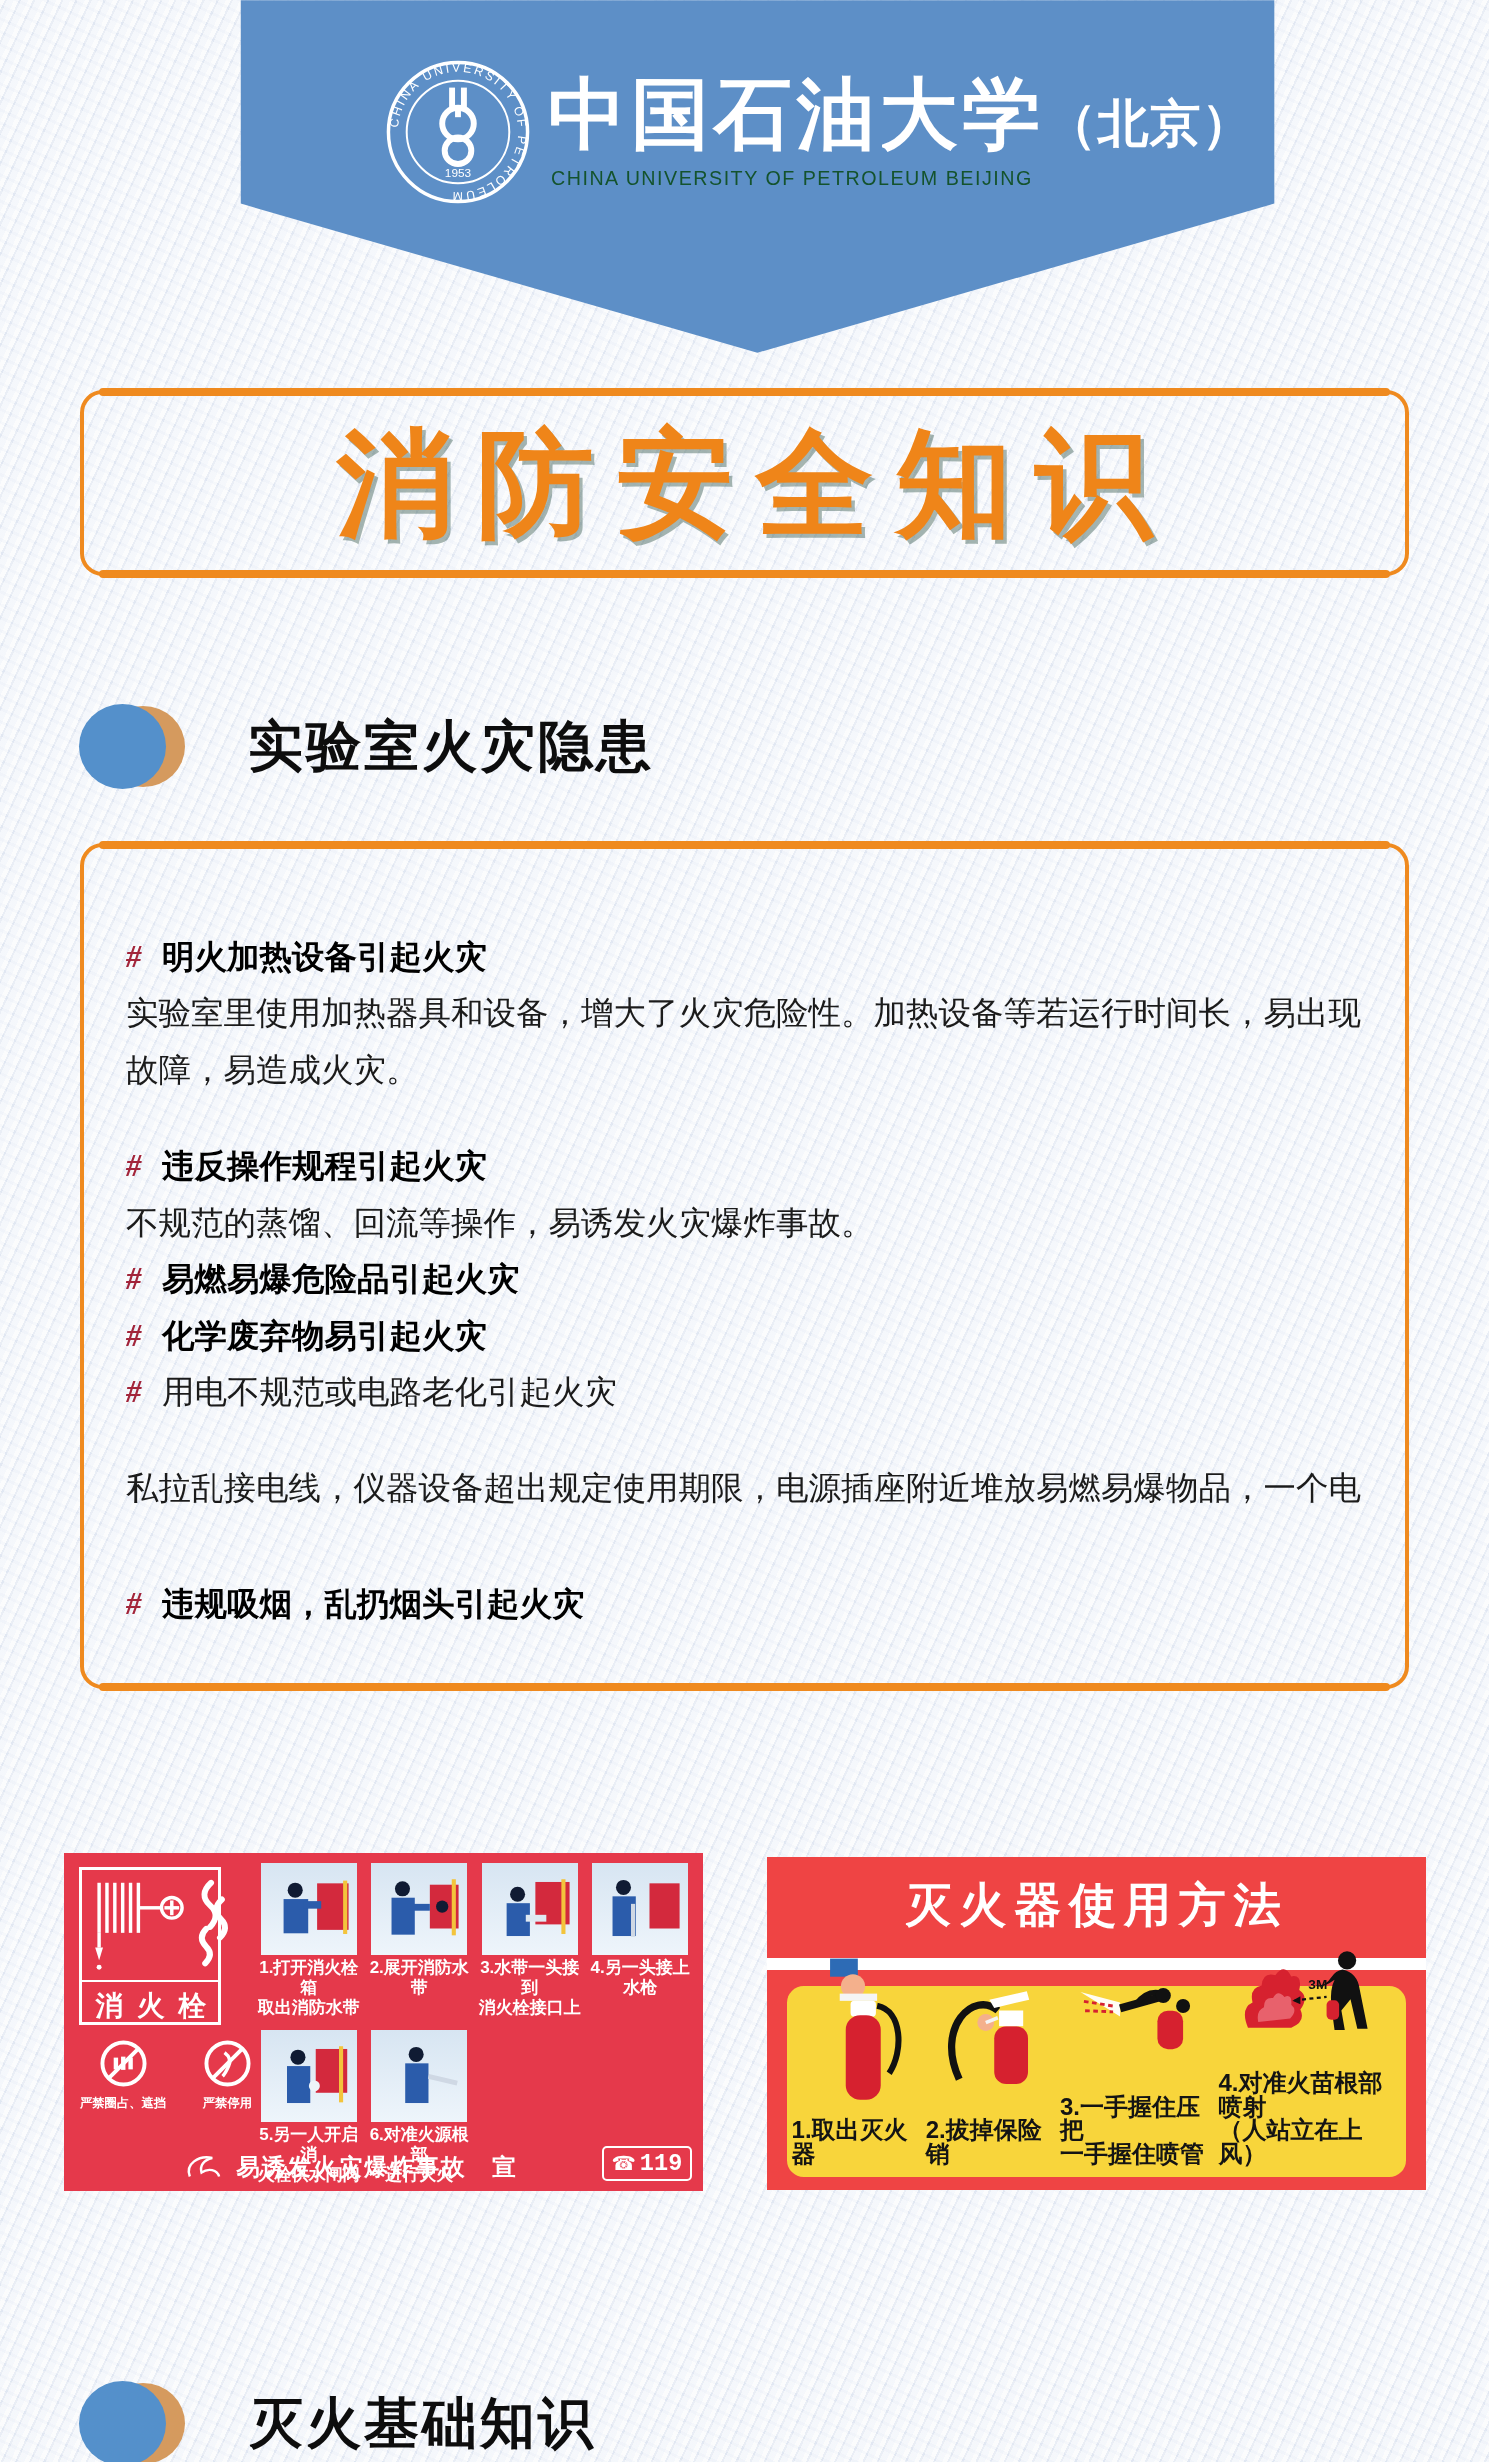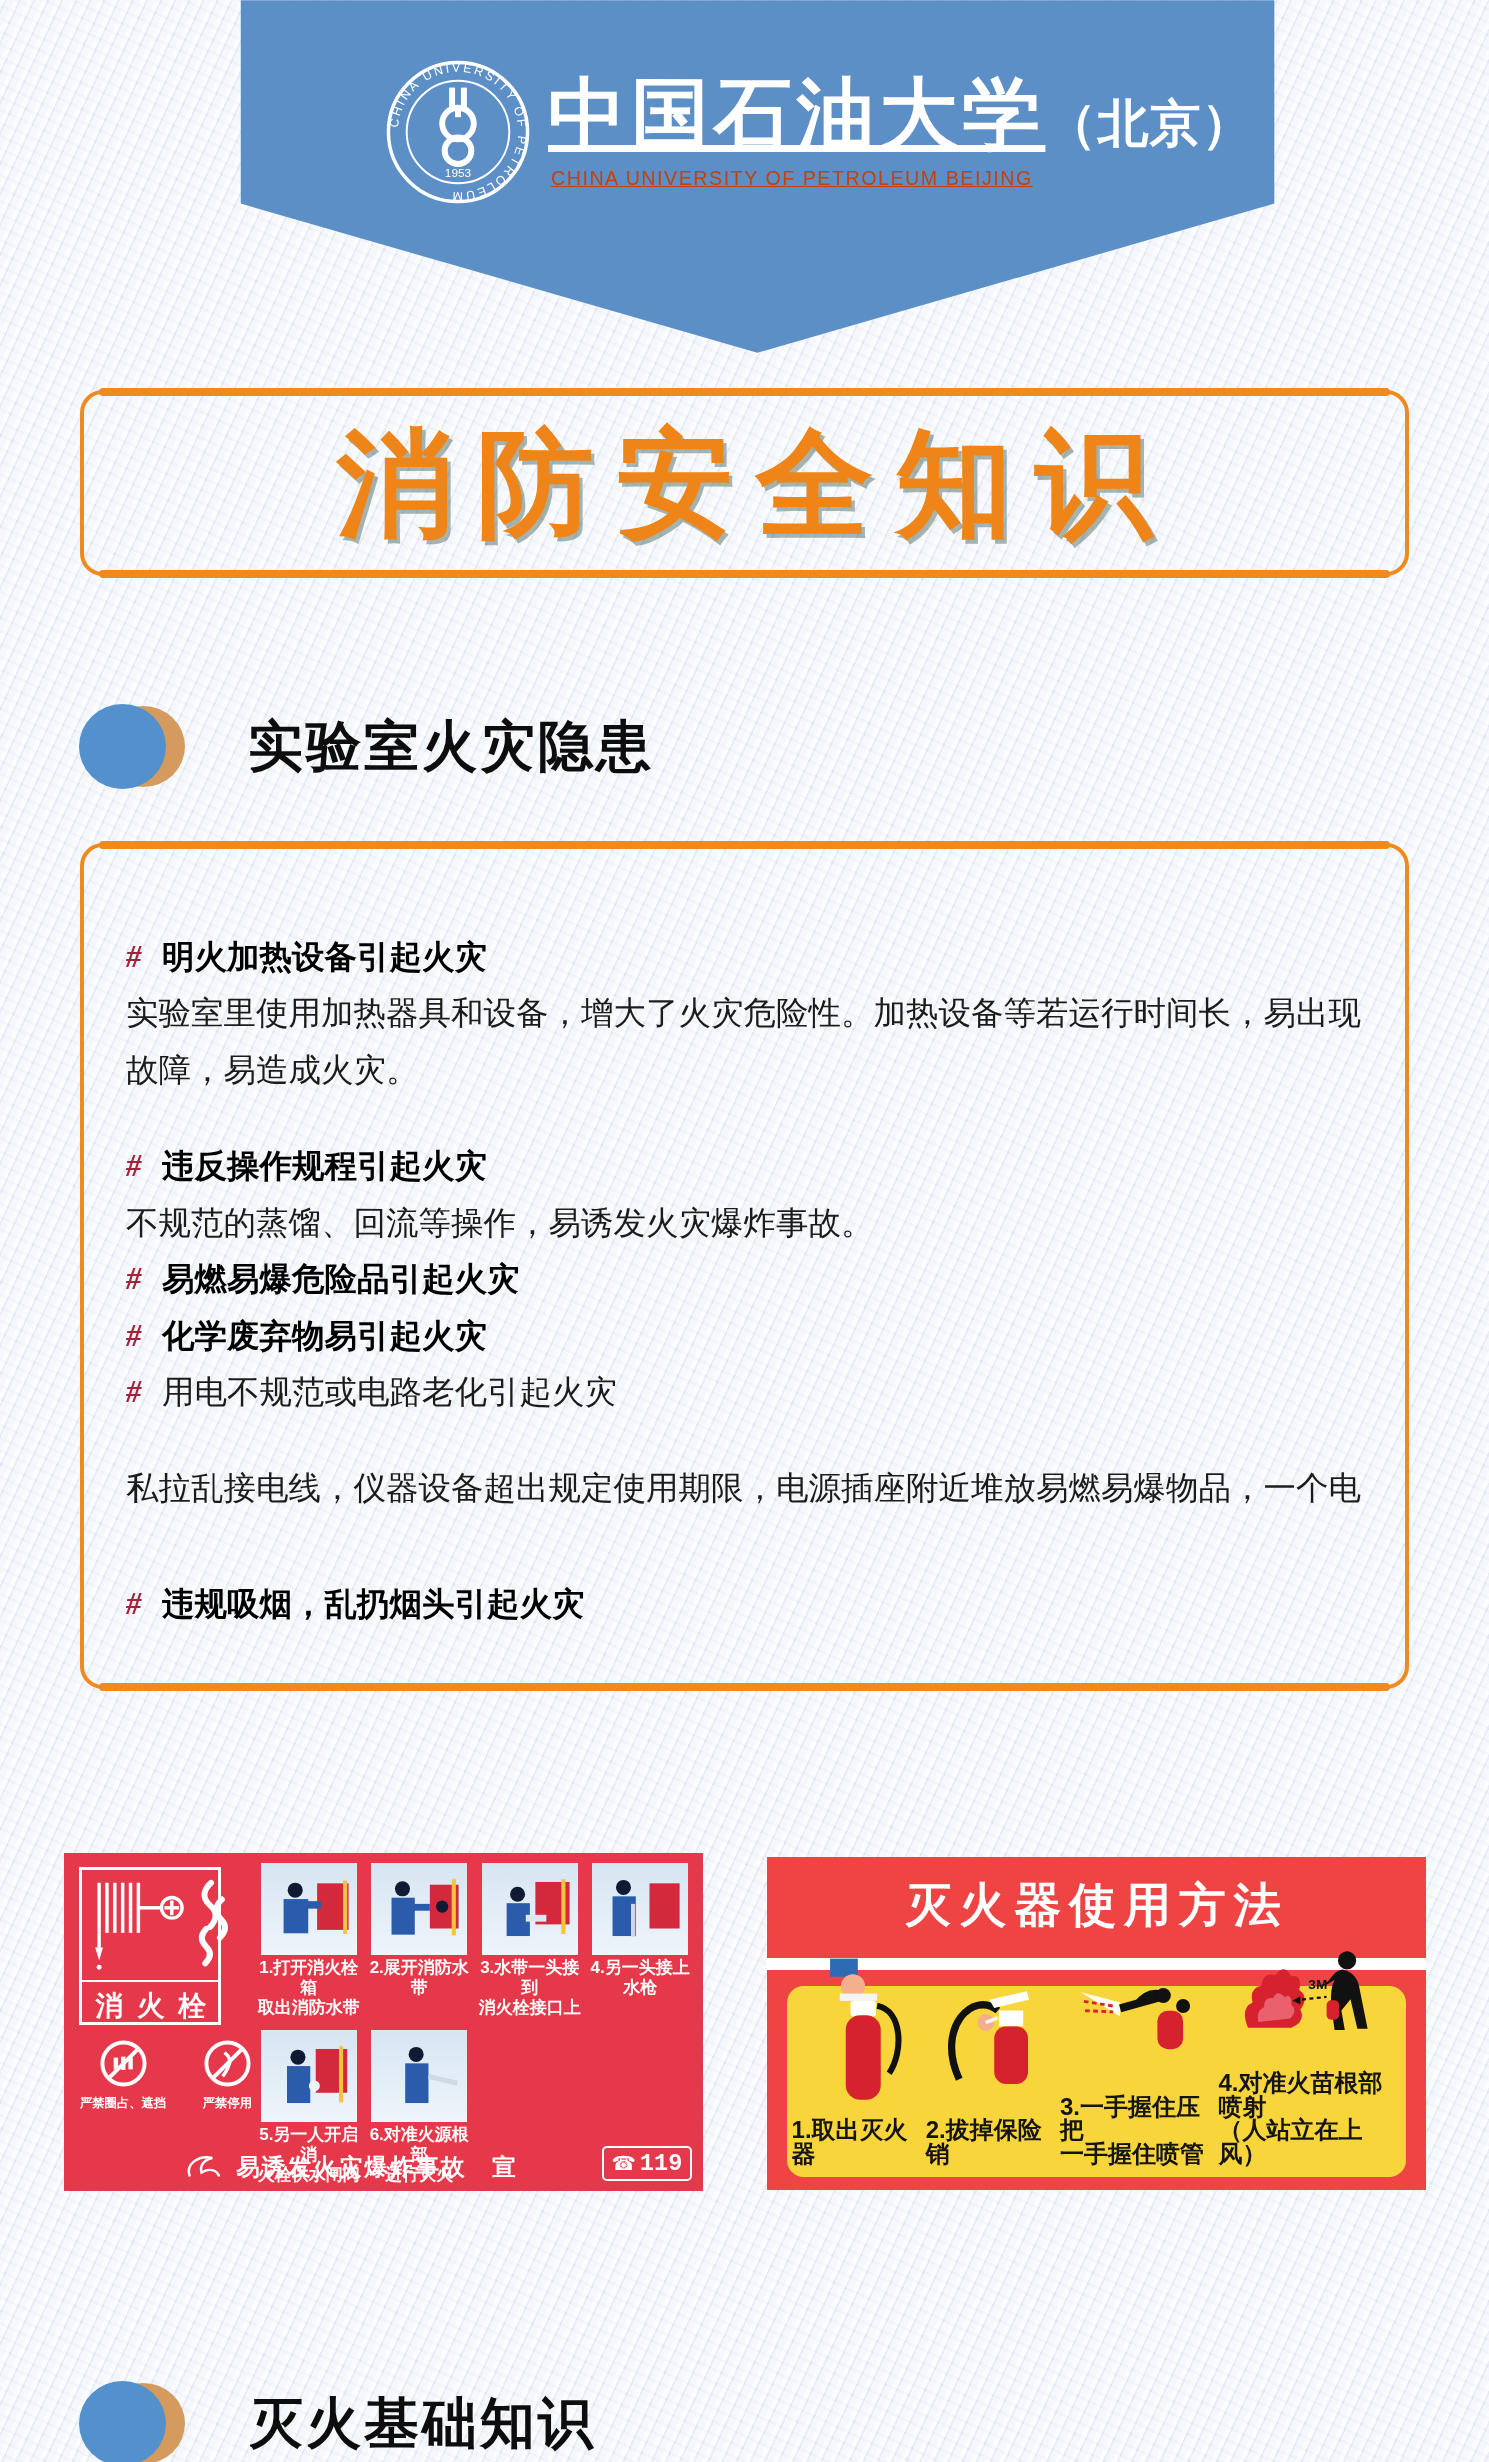--- a/index.html
+++ b/index.html
@@ -10,23 +10,23 @@
     background-image:
       repeating-linear-gradient(115deg, rgba(255,255,255,.55) 0px, rgba(255,255,255,.55) 4.4px, rgba(203,214,233,.28) 4.4px, rgba(203,214,233,.28) 6.4px, rgba(244,247,252,.6) 6.4px, rgba(244,247,252,.6) 12.8px),
       repeating-linear-gradient(25deg, rgba(255,255,255,.4) 0 8.9px, rgba(214,223,240,.22) 8.9px 11.8px);
   }
 
   
   #banner-svg{position:absolute;left:0;top:0;}
   .banner-content{position:absolute;left:0;top:0;width:1489px;height:355px;}
   .seal{position:absolute;left:384px;top:58px;width:148px;height:148px;}
   .uni-name{position:absolute;left:548px;top:63px;color:#fff;white-space:nowrap;}
-  .uni-name .cn{font-size:78px;font-weight:700;letter-spacing:4.9px;text-decoration:underline;}
+  .uni-name .cn{font-size:78px;font-weight:700;letter-spacing:4.9px;}
   .uni-name .suffix{font-size:51px;font-weight:700;letter-spacing:1px;}
-  .uni-en{position:absolute;left:551px;top:167px;color:#c2410c;font-size:19.7px;letter-spacing:1.5px;font-weight:400;text-decoration:underline;}
+  .uni-en{position:absolute;left:551px;top:167px;color:#14532d;font-size:19.7px;letter-spacing:1.5px;font-weight:400;}
 
   
   .frame{position:absolute;left:80px;width:1329px;border:4.4px solid #ef8a1f;border-radius:22.7px;box-sizing:border-box;}
   .frame::before,.frame::after{content:"";position:absolute;left:14.8px;right:14.8px;height:8.4px;background:#ef8a1f;border-radius:4.4px;}
   .frame::before{top:-6.4px;}
   .frame::after{bottom:-6.4px;}
 
   #title-box{top:390px;height:186px;display:flex;align-items:center;justify-content:center;}
   #main-title{
     font-size:117px;font-weight:700;color:#ef8519;letter-spacing:22.7px;padding-left:22.7px;

